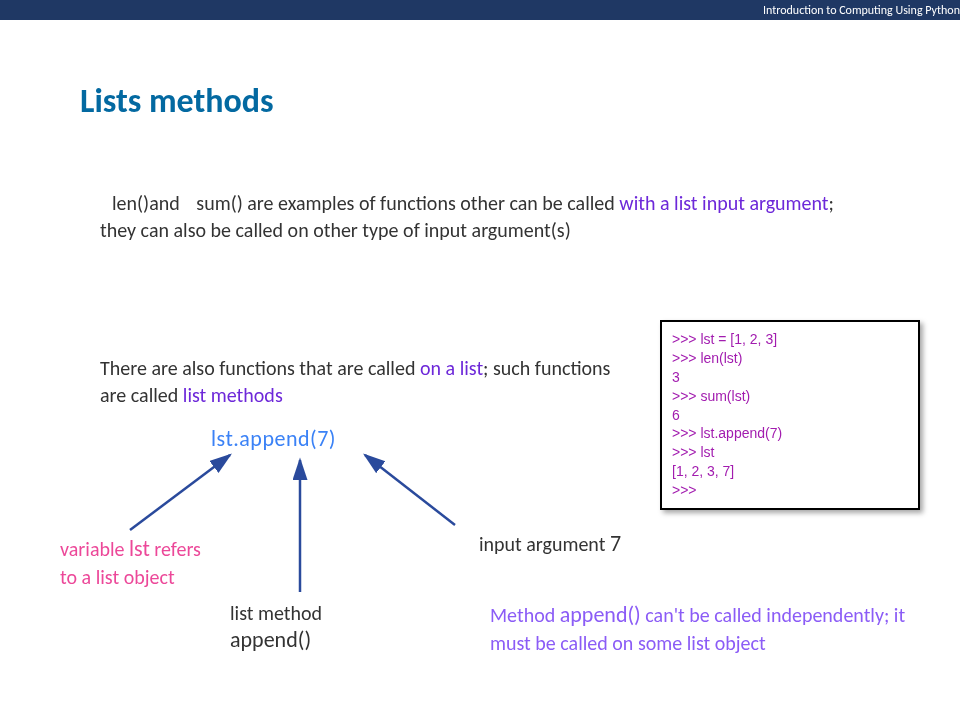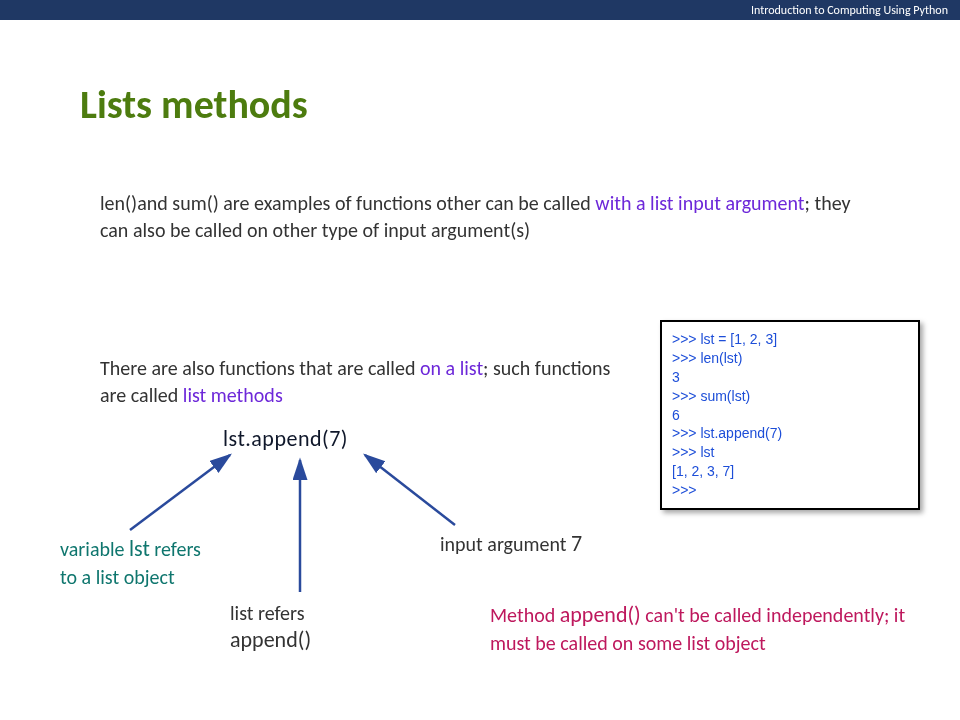--- a/index.html
+++ b/index.html
@@ -11,90 +11,89 @@
     position: relative;
     overflow: hidden;
   }
   .topbar {
     height: 20px;
     background: #1f3864;
     width: 100%;
     display: flex;
     justify-content: flex-end;
     align-items: center;
-    padding-right: 12px;
   }
   .topbar-text {
     color: #ffffff;
     font-size: 12px;
   }
   .title {
     position: absolute;
     left: 80px; top: 80px;
-    font-size: 40px;
+    font-size: 34px;
     font-weight: 700;
-    color: #4d7c0f;
+    color: #0369a1;
   }
   .para1 {
     position: absolute;
     left: 100px; top: 190px; width: 770px;
     font-size: 20px;
     line-height: 1.35;
     color: #333333;
   }
   .code-red { color: #6d28d9; }
-  .code-text { font-family: inherit; }
+  .code-text { font-family: inherit; margin-left: 12px; }
   .para2 {
     position: absolute;
     left: 100px; top: 310px; width: 520px;
     font-size: 20px;
     line-height: 1.35;
     color: #333333;
     margin-top: 45px;
   }
   .center-expr {
     position: absolute;
-    left: 223px; top: 425px;
+    left: 211px; top: 425px;
     font-size: 22px;
-    color: #0f172a;
+    color: #3b82f6;
     letter-spacing: 0.5px;
   }
   .code-box {
     position: absolute;
     left: 660px; top: 320px;
     width: 260px;
     border: 2px solid #000;
     background: #fff;
     font-family: Arial, sans-serif;
     font-size: 14px;
     line-height: 1.35;
     padding: 8px 10px;
     box-shadow: 3px 3px 5px rgba(0,0,0,0.35);
     white-space: pre-wrap;
-    color: #1d4ed8;
+    color: #a21caf;
   }
   .label-var {
     position: absolute;
     left: 60px; top: 535px; width: 160px;
-    font-size: 20px; color: #0f766e; line-height: 1.3;
+    font-size: 20px; color: #ec4899; line-height: 1.3;
   }
   .label-method {
     position: absolute;
     left: 230px; top: 600px; width: 200px;
     font-size: 20px; color: #333; line-height: 1.3;
   }
   .label-arg {
     position: absolute;
     left: 440px; top: 530px; width: 220px;
-    font-size: 20px; color: #333;
+    font-size: 20px; color: #333; text-align: center;
   }
   .note {
     position: absolute;
     left: 490px; top: 600px; width: 430px;
-    font-size: 20px; color: #be185d; line-height: 1.35;
+    font-size: 20px; color: #8b5cf6; line-height: 1.35;
   }
   .big { font-size: 22px; }
   svg.arrows {
     position: absolute;
     left: 0; top: 0;
     width: 960px; height: 720px;
     pointer-events: none;
   }
 </style>
 </head>
@@ -126,21 +125,21 @@
   <line x1="130" y1="530" x2="230" y2="455" stroke="#2a4a9c" stroke-width="2.5" marker-end="url(#ah)"></line>
   <line x1="300" y1="592" x2="300" y2="460" stroke="#2a4a9c" stroke-width="2.5" marker-end="url(#ah)"></line>
   <line x1="455" y1="525" x2="365" y2="455" stroke="#2a4a9c" stroke-width="2.5" marker-end="url(#ah)"></line>
 </svg>
 
 <div class="label-var">
   <span>variable </span><span class="big">lst</span><span> refers to a list object</span>
 </div>
 
 <div class="label-method">
-  <span>list refers</span><br>
+  <span>list method</span><br>
   <span class="big">append()</span>
 </div>
 
 <div class="label-arg">
   <span>input argument </span><span class="big">7</span>
 </div>
 
 <div class="note">
   <span>Method </span><span class="big">append()</span><span> can't be called independently; it must be called on some list object</span>
 </div>

